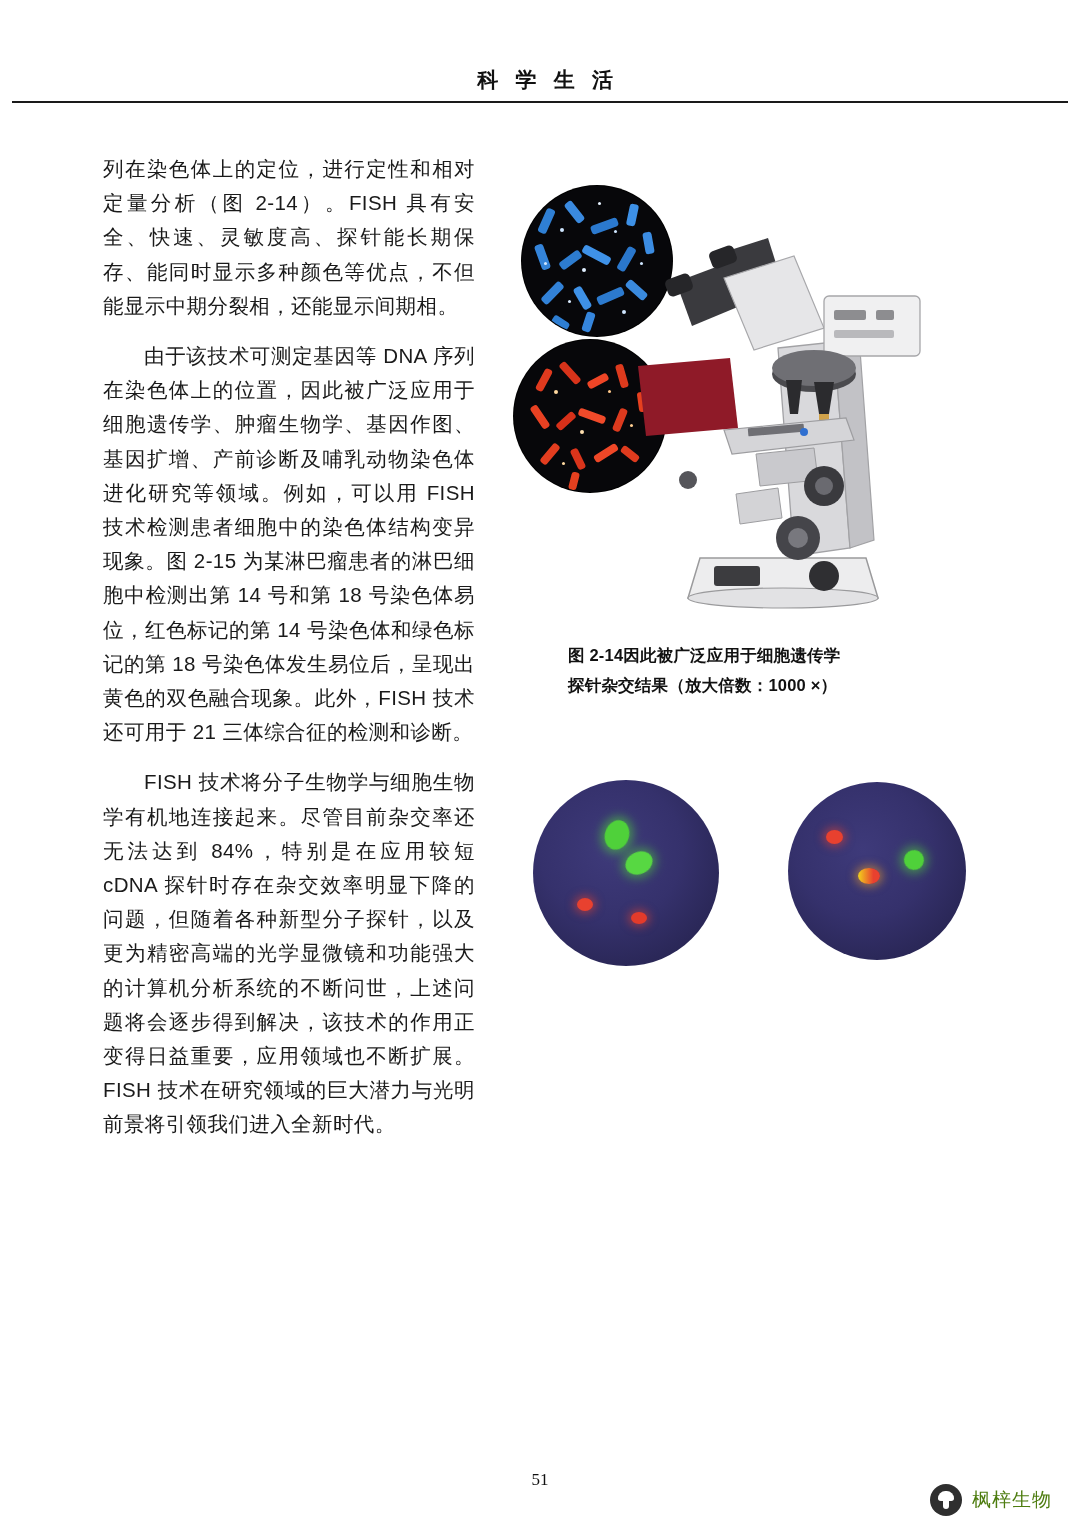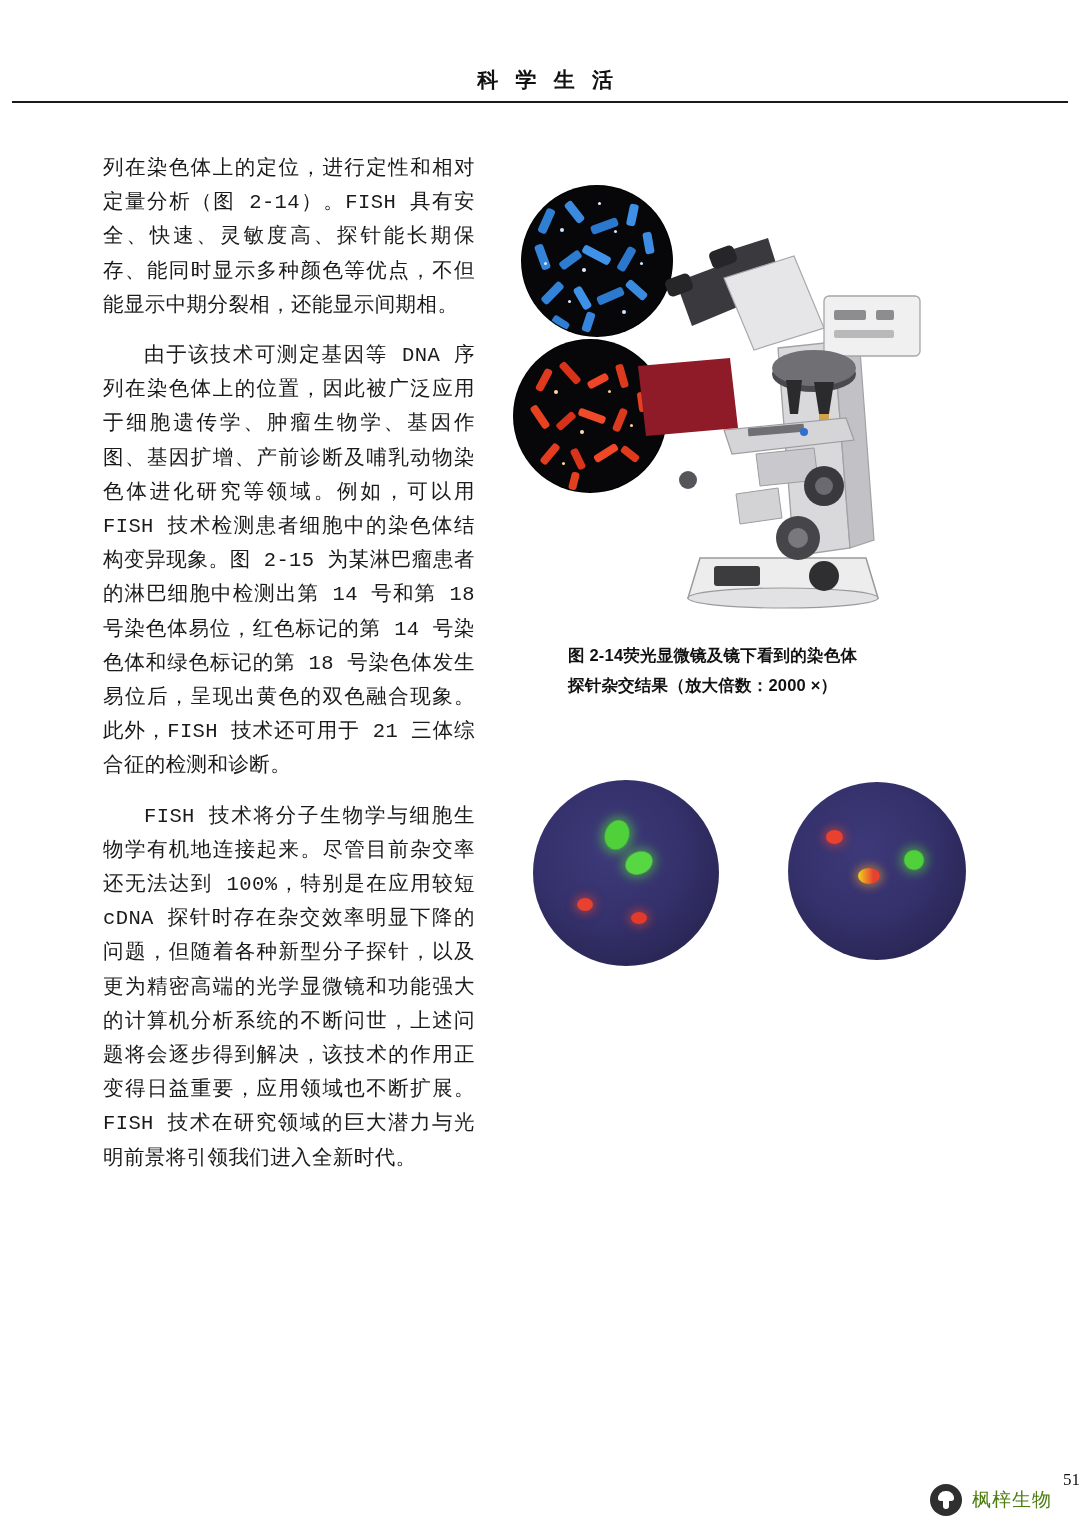--- a/index.html
+++ b/index.html
@@ -51,21 +51,21 @@
     left: 103px;
     width: 372px;
   }
   .para {
     font-size: 20.5px;
     line-height: 34.2px;
     text-align: justify;
     text-align-last: left;
     letter-spacing: 0.4px;
     margin: 0 0 0 0;
-    font-family: Liberation Mono, monospace;
+    font-family: Liberation Sans, sans-serif;
   }
   .para.indent {
     text-indent: 41px;
   }
   .para + .para {
     margin-top: 16px;
   }
 
   
   .fig1-wrap {
@@ -158,21 +158,21 @@
     left: 512px;
     width: 460px;
   }
 
   
   .page-num {
     position: absolute;
     top: 1470px;
     left: 0;
     width: 1080px;
-    text-align: right;
+    text-align: center;
     font-size: 17px;
     font-family: "Liberation Serif", serif;
     color: #111;
   }
 
   .watermark {
     position: absolute;
     right: 28px;
     bottom: 20px;
     display: flex;
@@ -218,21 +218,21 @@
 <body>
 
 <div class="page">
 
   <div class="header-title">科 学 生 活</div>
   <div class="header-rule"></div>
 
   <div class="text-col">
     <p class="para">列在染色体上的定位，进行定性和相对定量分析（图 2-14）。FISH 具有安全、快速、灵敏度高、探针能长期保存、能同时显示多种颜色等优点，不但能显示中期分裂相，还能显示间期相。</p>
     <p class="para indent">由于该技术可测定基因等 DNA 序列在染色体上的位置，因此被广泛应用于细胞遗传学、肿瘤生物学、基因作图、基因扩增、产前诊断及哺乳动物染色体进化研究等领域。例如，可以用 FISH 技术检测患者细胞中的染色体结构变异现象。图 2-15 为某淋巴瘤患者的淋巴细胞中检测出第 14 号和第 18 号染色体易位，红色标记的第 14 号染色体和绿色标记的第 18 号染色体发生易位后，呈现出黄色的双色融合现象。此外，FISH 技术还可用于 21 三体综合征的检测和诊断。</p>
-    <p class="para indent">FISH 技术将分子生物学与细胞生物学有机地连接起来。尽管目前杂交率还无法达到 100%，特别是在应用较短 cDNA 探针时存在杂交效率明显下降的问题，但随着各种新型分子探针，以及更为精密高端的光学显微镜和功能强大的计算机分析系统的不断问世，上述问题将会逐步得到解决，该技术的作用正变得日益重要，应用领域也不断扩展。FISH 技术在研究领域的巨大潜力与光明前景将引领我们进入全新时代。</p>
+    <p class="para indent">FISH 技术将分子生物学与细胞生物学有机地连接起来。尽管目前杂交率还无法达到 84%，特别是在应用较短 cDNA 探针时存在杂交效率明显下降的问题，但随着各种新型分子探针，以及更为精密高端的光学显微镜和功能强大的计算机分析系统的不断问世，上述问题将会逐步得到解决，该技术的作用正变得日益重要，应用领域也不断扩展。FISH 技术在研究领域的巨大潜力与光明前景将引领我们进入全新时代。</p>
   </div>
 
   <div class="fig1-wrap">
 
     <div class="blob-circle circ-blue">
       <div class="chrom" style="left:20px;top:22px;width:9px;height:26px;background:#2f7fd4;transform:rotate(24deg)"></div>
       <div class="chrom" style="left:48px;top:14px;width:9px;height:24px;background:#3a8ae0;transform:rotate(-38deg)"></div>
       <div class="chrom" style="left:78px;top:26px;width:9px;height:28px;background:#2b79ce;transform:rotate(70deg)"></div>
       <div class="chrom" style="left:106px;top:18px;width:9px;height:22px;background:#3d90e6;transform:rotate(12deg)"></div>
       <div class="chrom" style="left:16px;top:58px;width:9px;height:26px;background:#3484da;transform:rotate(-20deg)"></div>
@@ -316,22 +316,22 @@
       <circle cx="60" cy="262" r="9" fill="#55555a"></circle>
       <circle cx="196" cy="268" r="20" fill="#3a3a3e"></circle>
       <circle cx="196" cy="268" r="9" fill="#6a6a70"></circle>
       <path d="M108 276 L150 270 L154 300 L112 306 Z" fill="#d3d3d6" stroke="#9d9da0" stroke-width="1"></path>
       <circle cx="170" cy="320" r="22" fill="#45454a"></circle>
       <circle cx="170" cy="320" r="10" fill="#78787e"></circle>
     </svg>
   </div>
 
   <div class="caption fig1-cap">
-    <span class="lbl">图 2-14</span><span>荧光显微镜及镜下看到的染色体</span><br>
-    <span>探针杂交结果（放大倍数：2000 ×）</span>
+    <span class="lbl">图 2-14</span><span>因此被广泛应用于细胞遗传学</span><br>
+    <span>探针杂交结果（放大倍数：1000 ×）</span>
   </div>
 
   <div class="fig2-wrap">
     <div class="cell cell-left">
       <div class="signal" style="left:72px;top:40px;width:24px;height:30px;background:#4fd13a;box-shadow:0 0 10px 4px rgba(79,209,58,.55);transform:rotate(18deg)"></div>
       <div class="signal" style="left:92px;top:72px;width:28px;height:22px;background:#57d842;box-shadow:0 0 10px 4px rgba(79,209,58,.5);transform:rotate(-25deg)"></div>
       <div class="signal" style="left:44px;top:118px;width:16px;height:13px;background:#e8412f;box-shadow:0 0 8px 3px rgba(232,65,47,.5)"></div>
       <div class="signal" style="left:98px;top:132px;width:16px;height:12px;background:#e33b2b;box-shadow:0 0 8px 3px rgba(232,65,47,.5)"></div>
     </div>
     <div class="cell cell-right">

